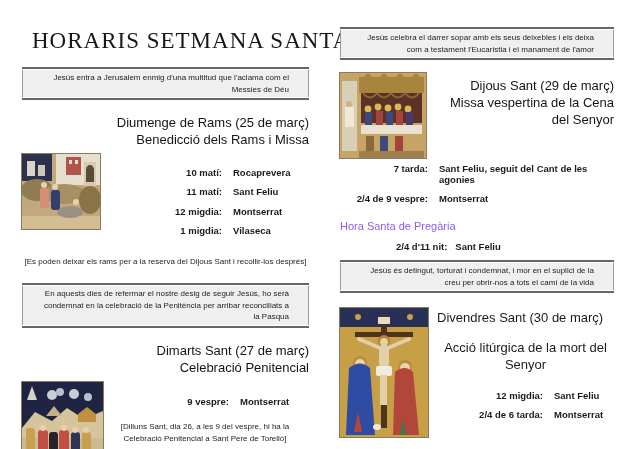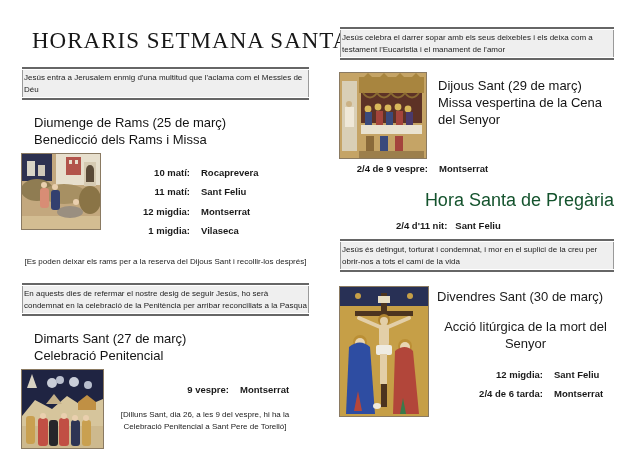--- a/index.html
+++ b/index.html
@@ -7,55 +7,55 @@
         font-family:"Liberation Sans",sans-serif;color:#1a1a1a;overflow:hidden;}
   .col{position:absolute;top:0;}
   .col-left{left:22px;width:287px;}
   .col-right{left:340px;width:274px;}
 
   .page-title{font-family:"Liberation Serif",serif;font-size:23px;font-weight:400;
               letter-spacing:1px;margin:28px 0 13px 10px;color:#171717;white-space:nowrap;}
 
   .banner{background:#efefef;border-top:2px solid #666;border-bottom:2px solid #666;
           box-shadow:inset 0 1px 0 #fff, inset 0 -1px 0 #fff, inset 1px 0 0 #9a9a9a, inset -1px 0 0 #9a9a9a;
-          font-size:8px;line-height:1.45;text-align:left;padding:3px 2px;color:#222;}
-
-  .section-heading{text-align:left;font-size:13px;line-height:1.3;margin-top:15px;color:#141414;padding-left:12px;}
+          font-size:8px;line-height:1.45;text-align:right;padding:3px 20px;color:#222;}
+
+  .section-heading{text-align:right;font-size:13px;line-height:1.3;margin-top:15px;color:#141414;padding-left:12px;}
   .row{display:flex;align-items:flex-start;}
   .painting{flex:none;display:block;}
   .frame{outline:1px solid #8a7a62;}
 
   .sched{font-weight:bold;font-size:9.5px;}
   .sched-row{display:flex;margin-bottom:8px;}
   .t-col{text-align:right;flex:none;}
   .p-col{margin-left:11px;}
 
   .note{font-size:8px;line-height:1.5;text-align:center;color:#222;}
   .nowrap{white-space:nowrap;}
 
   
   .ls1-row{margin-top:5px;}
   .ls1-sched{margin:13px 0 0 38px;}
-  .ls1-sched .t-col{width:52px;}
+  .ls1-sched .t-col{width:52px;margin-left:32px;}
   .ls1-sched .sched-row{margin-bottom:8.5px;}
   .ls1-note{margin-top:11px;}
   .l-banner2{margin-top:15px;}
   .ls2-row{margin-top:5px;}
   .ls2-stack{width:200px;margin-left:2px;}
   .ls2-sched{margin:14px 0 0 76px;}
   .ls2-sched .t-col{width:48px;}
   .ls2-note{margin-top:14px;}
 
   
   .r-banner1{margin-top:27px;}
   .rs1-row{margin-top:13px;}
   .rs1-head{flex:1;margin-top:5px;}
   .rs1-sched{margin-top:5px;}
   .rs1-sched .t-col{width:88px;}
-  .sub-heading{text-align:right;font-size:18px;margin-top:16px;color:#14532d;}
+  .sub-heading{text-align:left;font-size:11px;margin-top:16px;color:#8b5cf6;}
   .sub-sched{margin:9px 0 0 56px;}
   .sub-sched .p-col{margin-left:8px;}
   .r-banner2{margin-top:4px;}
   .rs2-row{margin-top:15px;}
   .rs2-stack{flex:1;margin-left:9px;}
   .rs2-head1{text-align:left;font-size:13px;margin-top:2px;}
   .rs2-head2{text-align:center;font-size:13px;line-height:1.3;margin-top:15px;}
   .rs2-sched{margin:16px 0 0 28px;}
   .rs2-sched .t-col{width:78px;}
   .rs2-sched .sched-row{margin-bottom:8px;}
@@ -195,20 +195,24 @@
         <rect x="19" y="78" width="65" height="7" fill="#9c7f4c"></rect>
       </svg>
       <div class="rs1-head section-heading" style="margin-top:5px;">
         <div>Dijous Sant (29 de març)</div>
         <div>Missa vespertina de la Cena del Senyor</div>
       </div>
     </div>
 
     <div class="sched rs1-sched">
       <div class="sched-row">
+        <span class="t-col">7 tarda:</span>
+        <span class="p-col">Sant Feliu, seguit del Cant de les agonies</span>
+      </div>
+      <div class="sched-row">
         <span class="t-col">2/4 de 9 vespre:</span>
         <span class="p-col">Montserrat</span>
       </div>
     </div>
 
     <div class="sub-heading">Hora Santa de Pregària</div>
 
     <div class="sched sub-sched">
       <div class="sched-row">
         <span>2/4 d'11 nit:</span>

